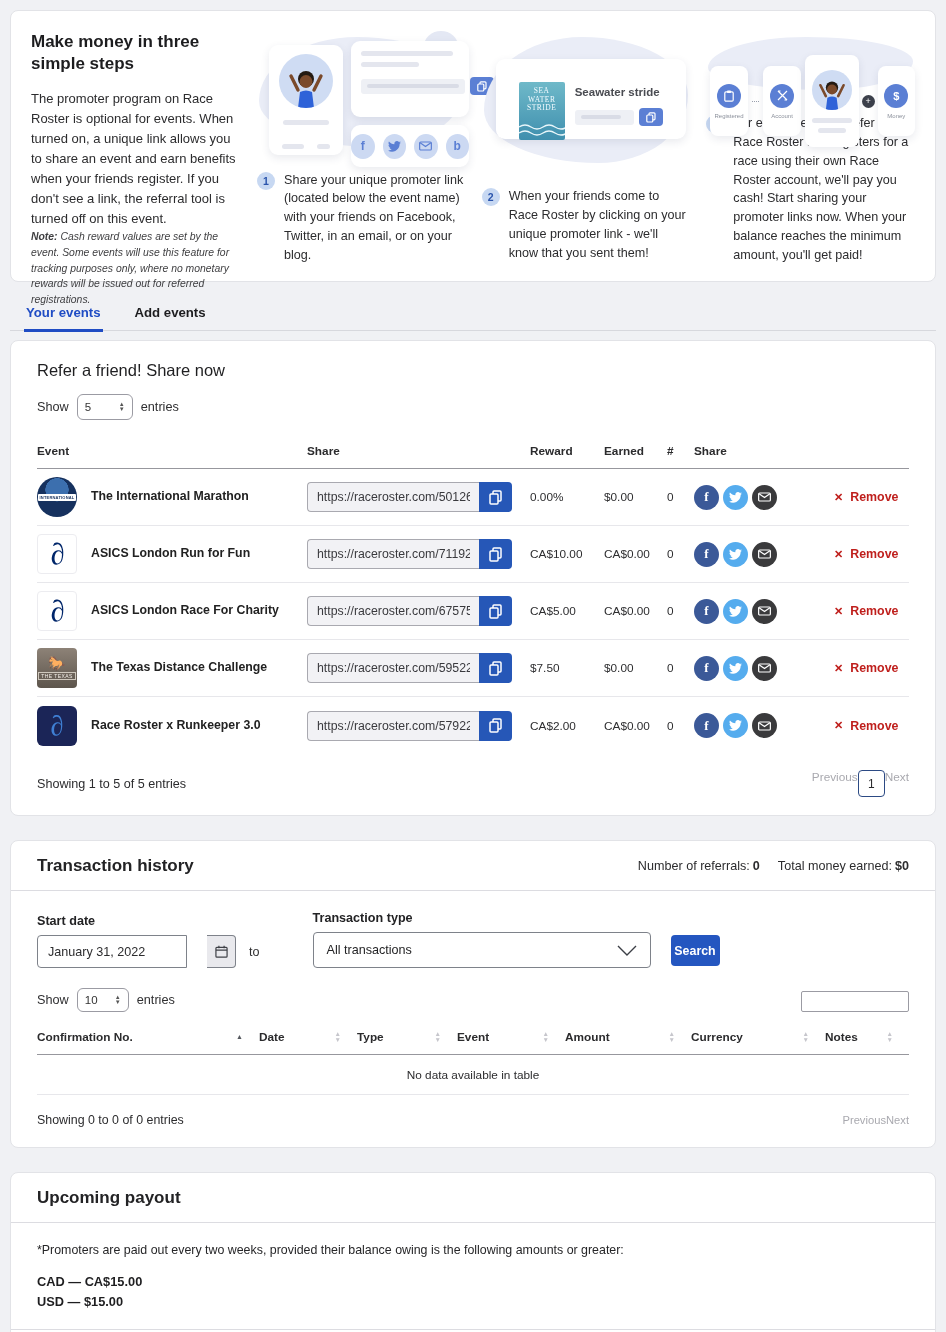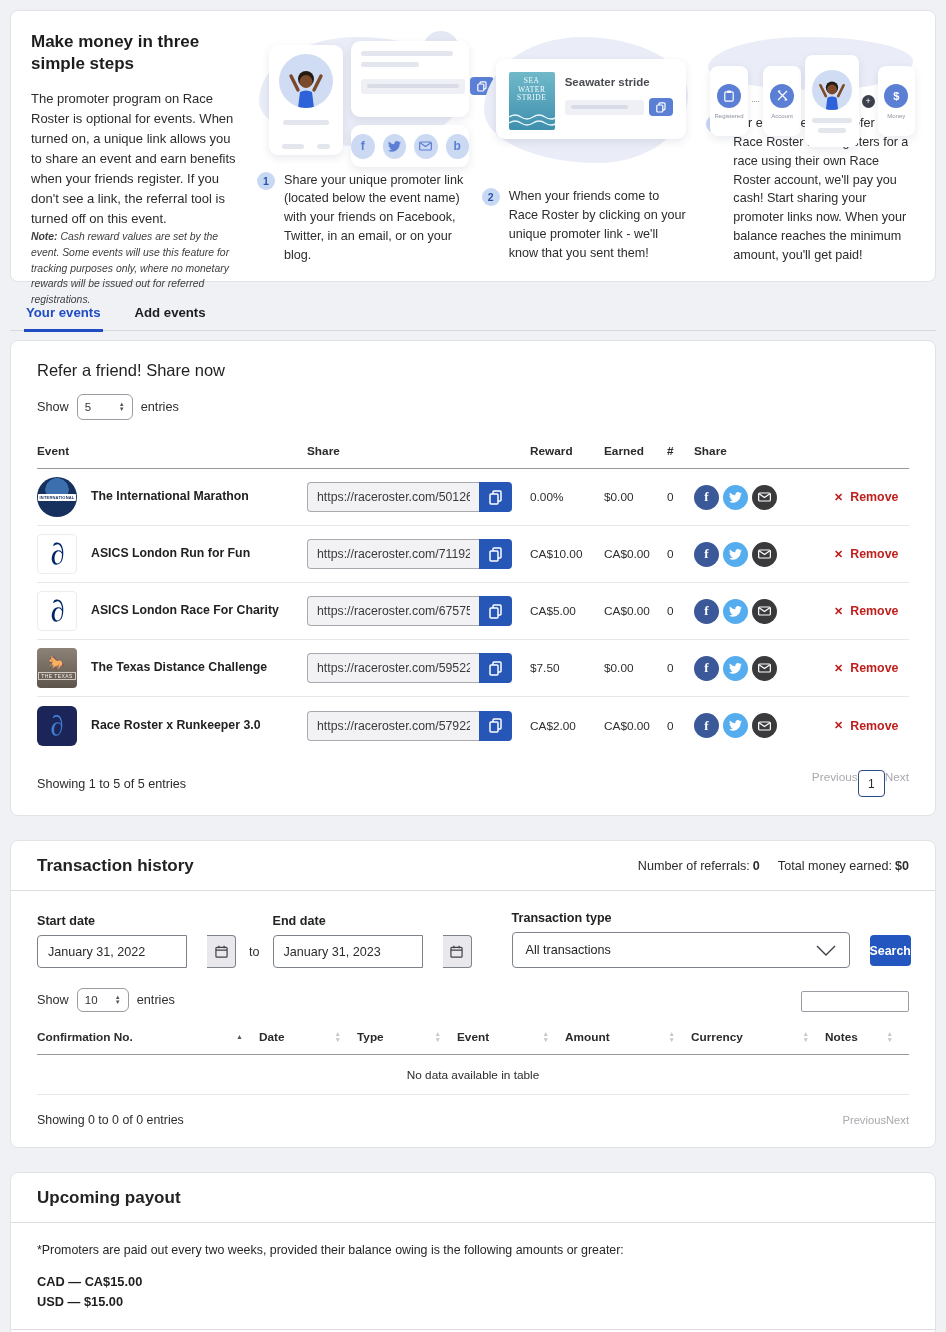--- a/index.html
+++ b/index.html
@@ -32,21 +32,21 @@
   .s1-a .gline { width:46px; margin:12px auto 0; }
   .s1-a .gline-row { display:flex; gap:6px; margin-top:7px; }
   .s1-a .gline-row .gline:first-child { width:22px; }
   .s1-a .gline-row .gline:last-child { width:13px; }
   .s1-b { left:94px; top:12px; width:118px; height:76px; padding:10px; }
   .s1-b .gline:nth-child(1){ width:92px; } .s1-b .gline:nth-child(2){ width:58px; margin-top:6px; }
   .s1-b .bar-row { display:flex; gap:5px; margin-top:10px; align-items:center; }
   .s1-c { left:94px; top:96px; width:118px; height:42px; display:flex; align-items:center; justify-content:center; gap:8px; }
   .soc-mini { width:25px; height:25px; border-radius:50%; background:#ccd9f2; color:#5b7fd4; display:flex; align-items:center; justify-content:center; font-size:12px; font-weight:bold; }
   
-  .s2-card { left:14px; top:30px; width:190px; height:80px; padding:13px; display:flex; gap:10px; }
+  .s2-card { left:14px; top:30px; width:190px; height:80px; padding:23px; display:flex; gap:10px; }
   .poster { width:46px; height:58px; flex:none; background:linear-gradient(#6fb9c9,#3f8fae); border-radius:2px; color:#f2fbff; font-family:"Liberation Serif", serif; font-size:7.5px; line-height:1.15; text-align:center; padding-top:5px; letter-spacing:.5px; position:relative; overflow:hidden; }
   .poster svg { position:absolute; bottom:2px; left:0; }
   .s2-right { flex:1; }
   .s2-title { font-size:11.5px; font-weight:bold; color:#4a4c52; margin:4px 0 10px; }
   .s2-bar-row { display:flex; gap:5px; align-items:center; }
   
   .s3-row { position:absolute; left:4px; right:0; top:26px; display:flex; align-items:center; gap:4px; }
   .s3-card { background:#fff; border-radius:8px; box-shadow:0 3px 8px rgba(40,50,90,.10); display:flex; flex-direction:column; align-items:center; justify-content:center; }
   .s3-sm { width:44px; height:70px; }
   .ic-circle { width:24px; height:24px; border-radius:50%; background:#5b7fd4; color:#fff; display:flex; align-items:center; justify-content:center; font-size:11px; font-weight:bold; }
@@ -575,32 +575,20 @@
           <input class="date-input" value="January 31, 2022" style="">
           <button class="cal-btn">
               <svg width="13" height="13" viewBox="0 0 14 14">
                 <rect x="1" y="2.5" width="12" height="10.5" rx="1" fill="none" stroke="#3f4147" stroke-width="1.3"></rect>
                 <path d="M1 5.6 H13 M4.2 0.8 V3.4 M9.8 0.8 V3.4" stroke="#3f4147" stroke-width="1.3"></path>
               </svg>
             </button>
         </div>
       </div>
       <span class="to-label">to</span>
-      <div class="fgroup">
-        <label>End date</label>
-        <div class="date-wrap">
-          <input class="date-input" value="January 31, 2023" style="">
-          <button class="cal-btn">
-              <svg width="13" height="13" viewBox="0 0 14 14">
-                <rect x="1" y="2.5" width="12" height="10.5" rx="1" fill="none" stroke="#3f4147" stroke-width="1.3"></rect>
-                <path d="M1 5.6 H13 M4.2 0.8 V3.4 M9.8 0.8 V3.4" stroke="#3f4147" stroke-width="1.3"></path>
-              </svg>
-            </button>
-        </div>
-      </div>
       <div class="fgroup type-group">
         <label>Transaction type</label>
         <div class="select-lg">
           <span>All transactions</span>
           <svg width="20" height="11" viewBox="0 0 20 11">
               <path d="M1 1 L10 10 L19 1" fill="none" stroke="#3c3f46" stroke-width="1.4"></path>
             </svg>
         </div>
       </div>
       <button class="search-btn">Search</button>

